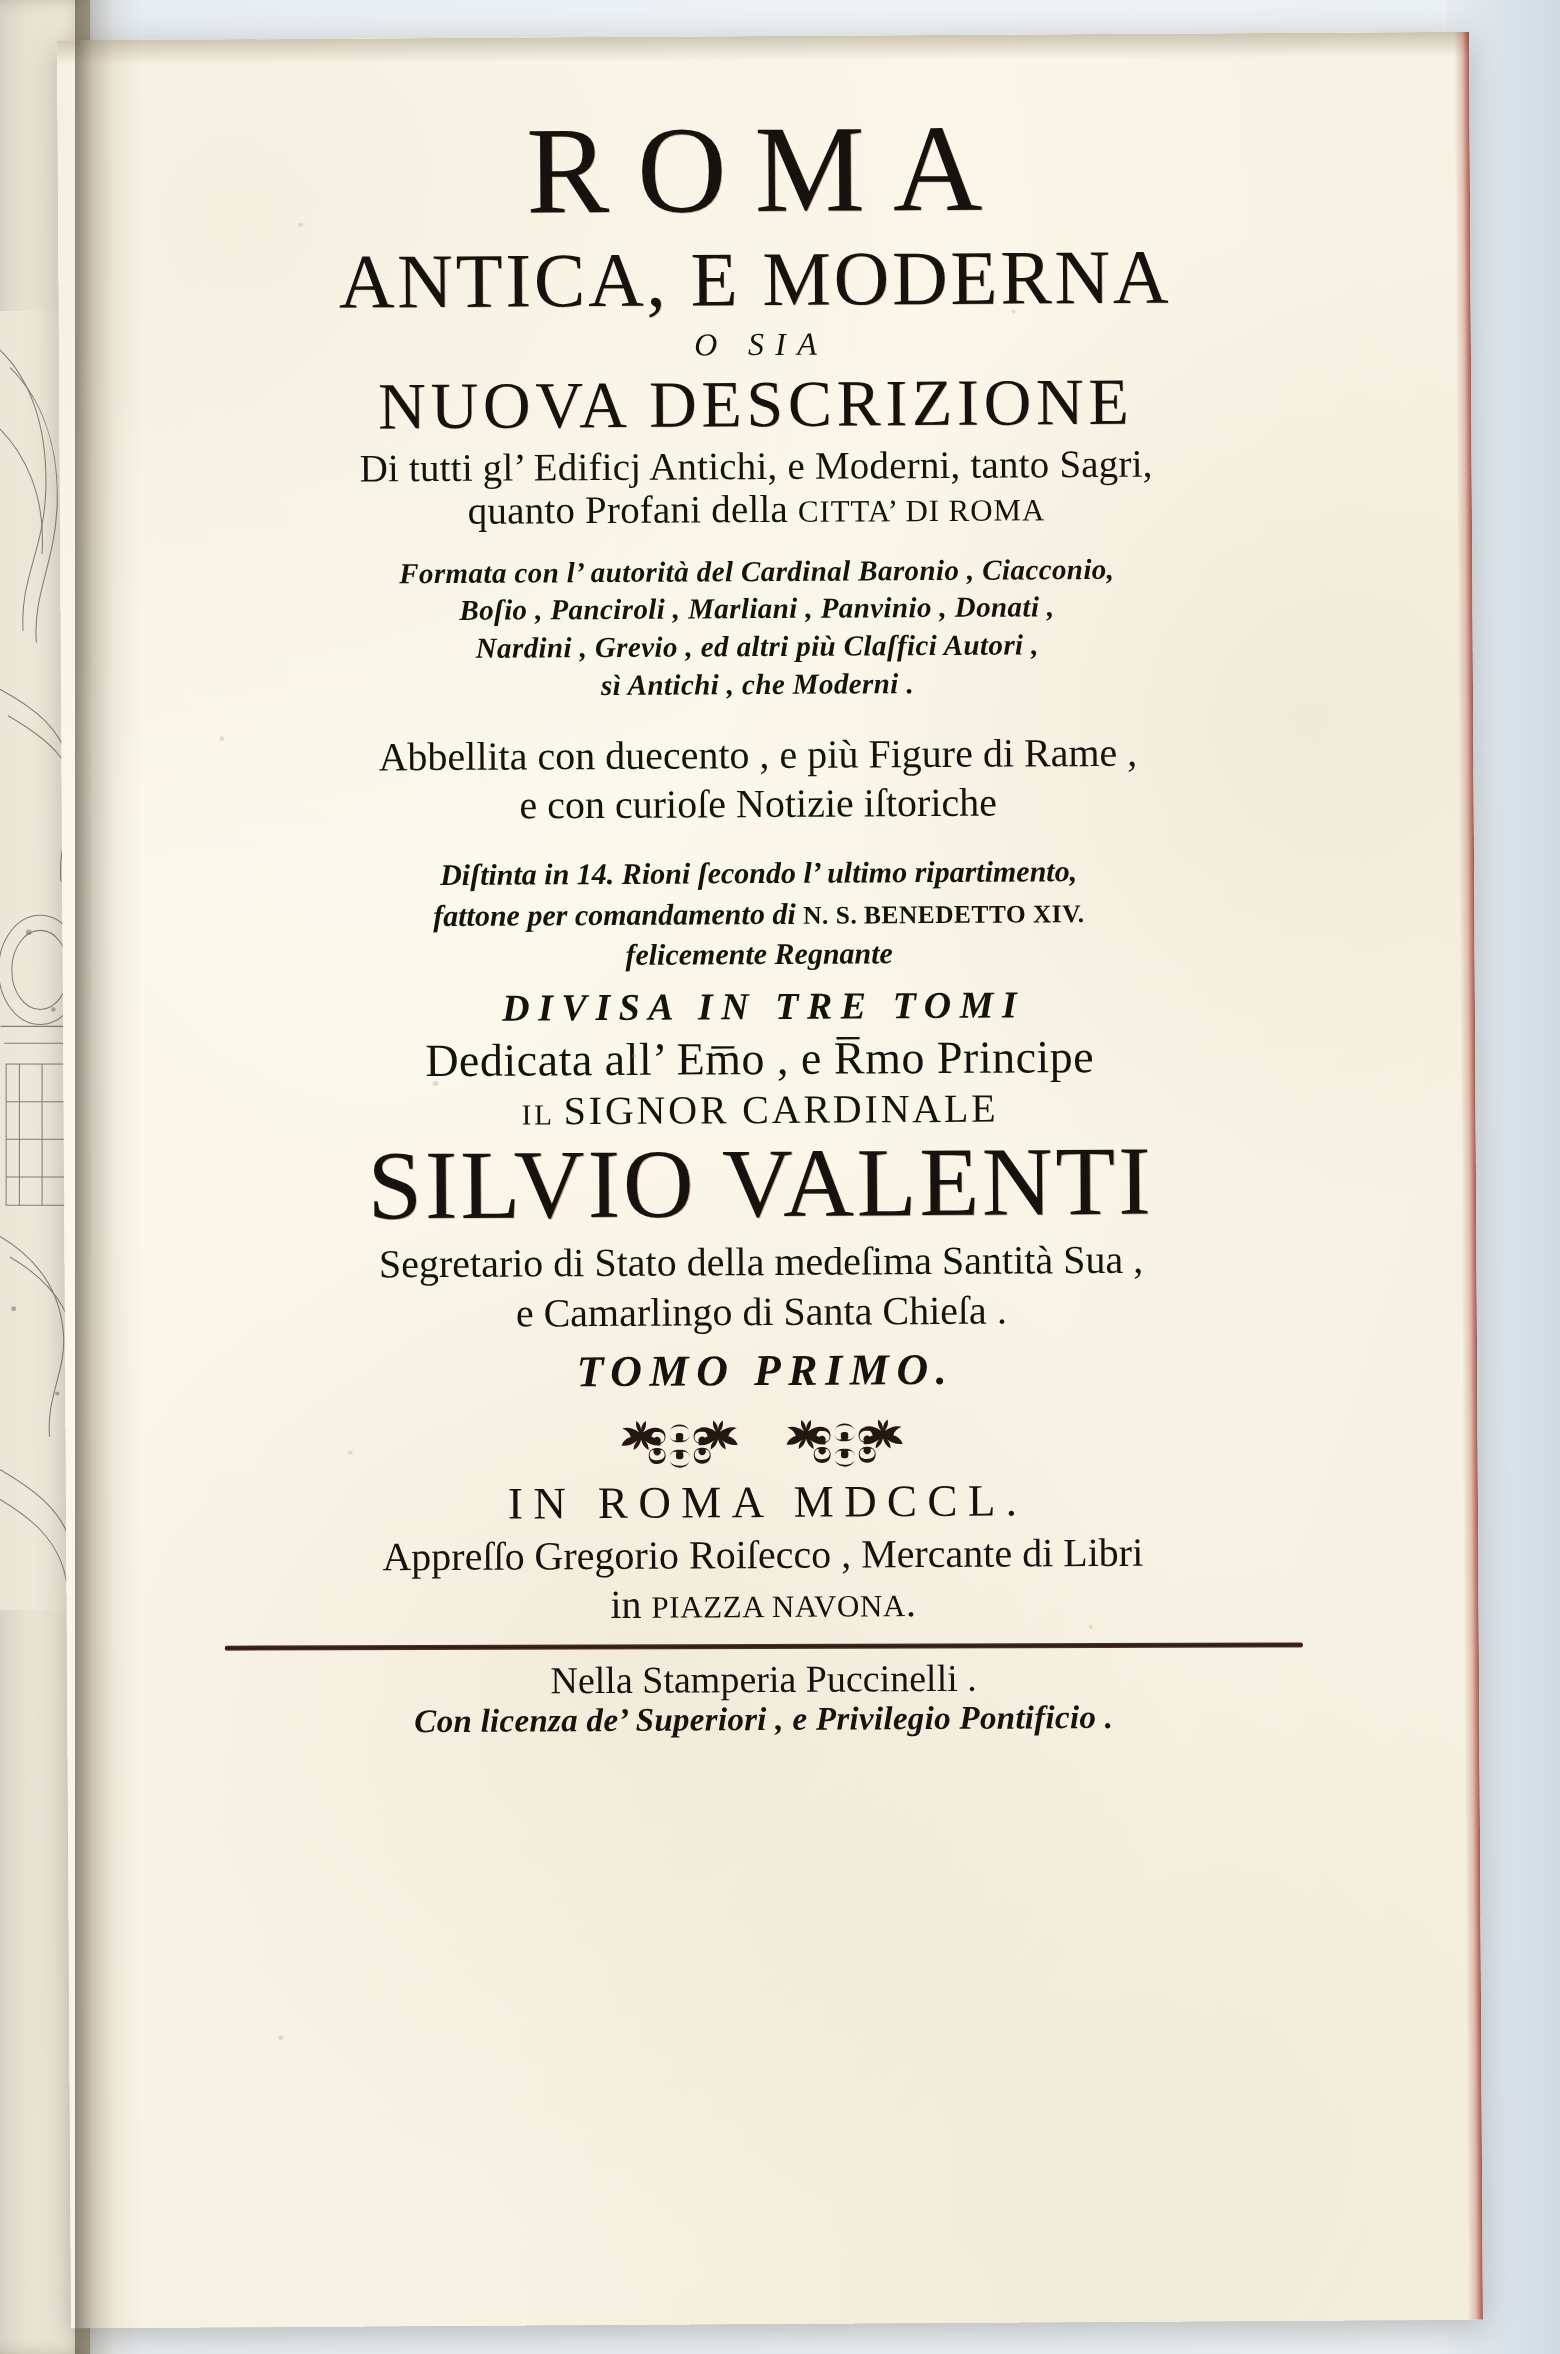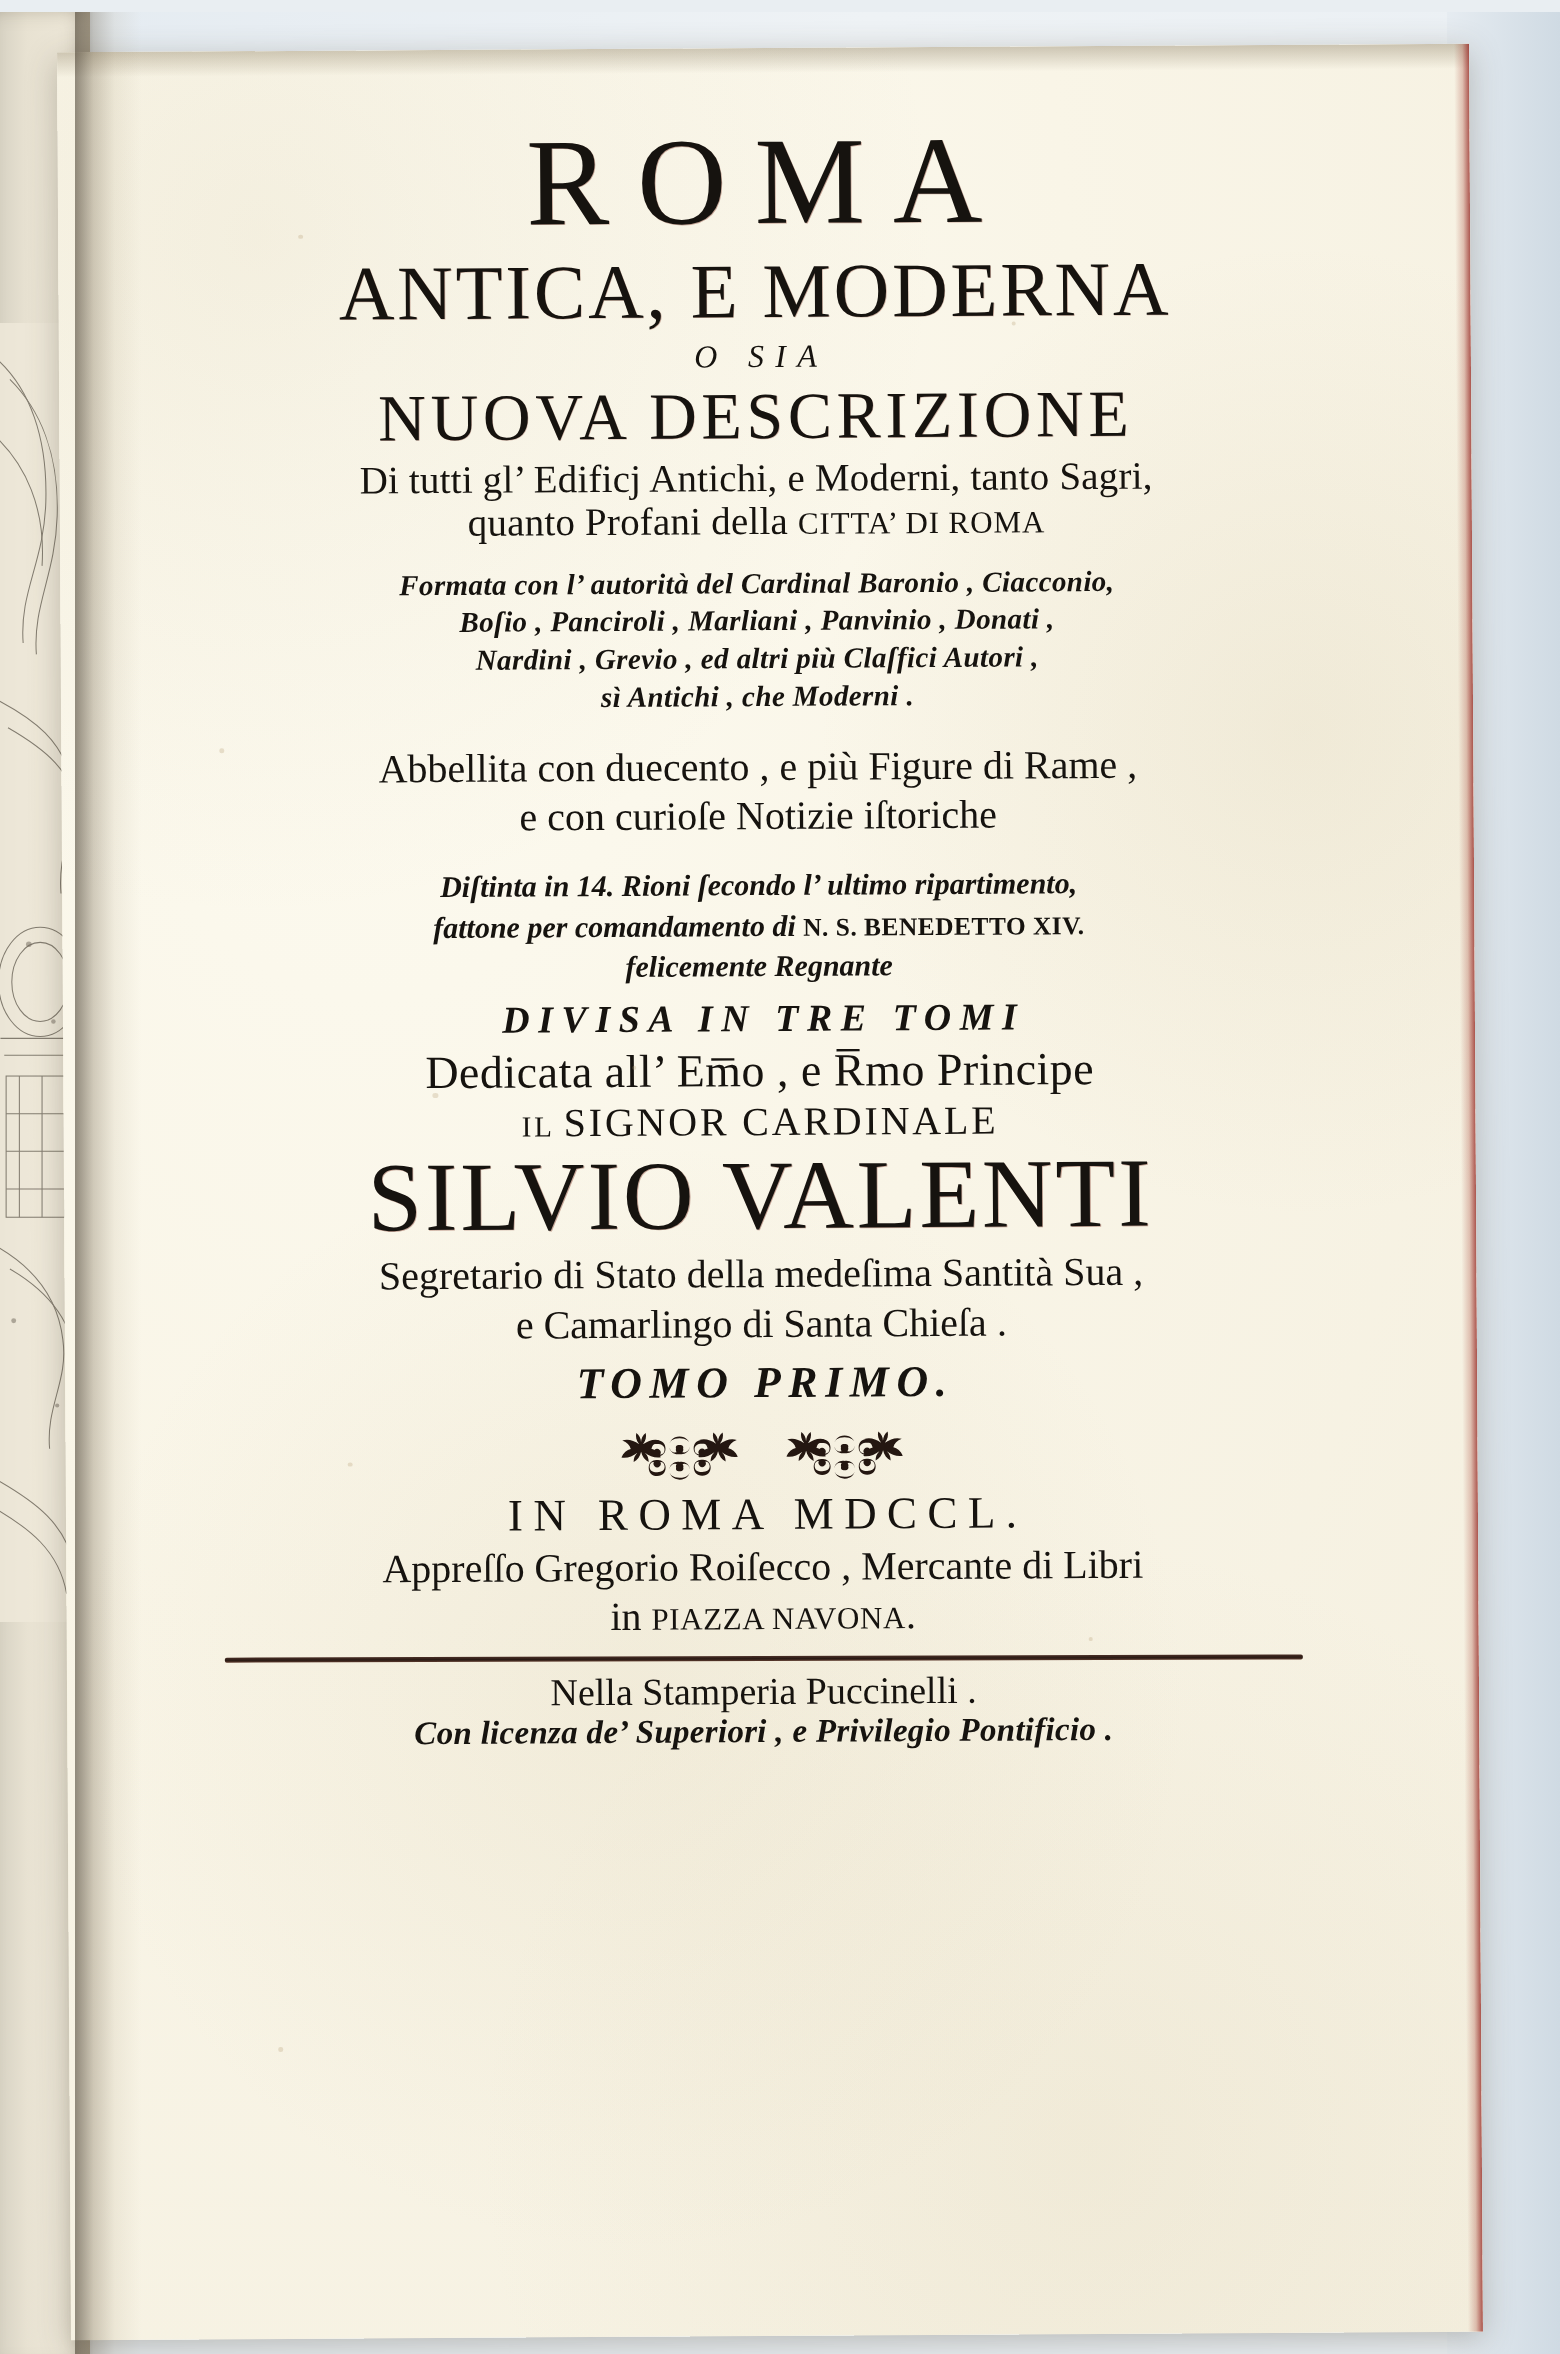--- a/index.html
+++ b/index.html
@@ -13,21 +13,20 @@
     overflow: hidden;
     font-family: "Liberation Serif", "DejaVu Serif", serif;
   }
 
   
   #scene {
     position: relative;
     width: 1560px;
     height: 2304px;
     background: linear-gradient(105deg,#e4ebf1 0%, #eef2f5 40%, #e8eef3 100%);
-    margin-top: 12px;
   }
 
   
   .backdrop-left {
     position: absolute;
     left: 0; top: 0;
     width: 71px; height: 2354px;
     background: linear-gradient(90deg,#c9d6e0 0%, #dde6ec 100%);
   }
   .backdrop-right {

